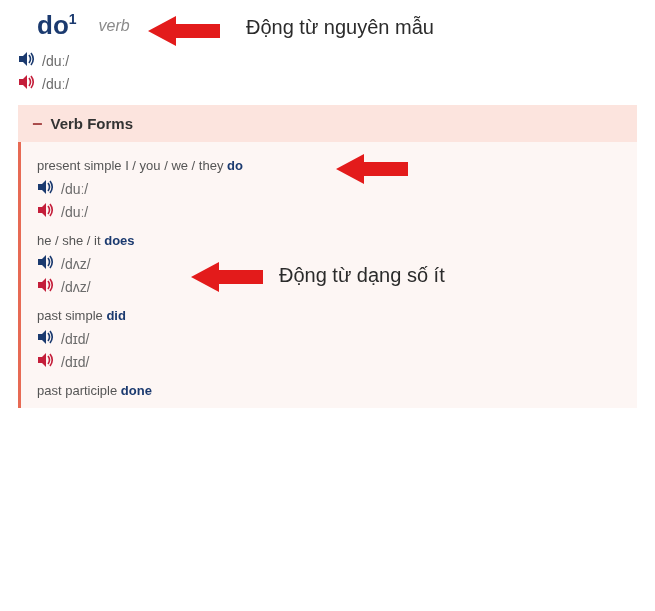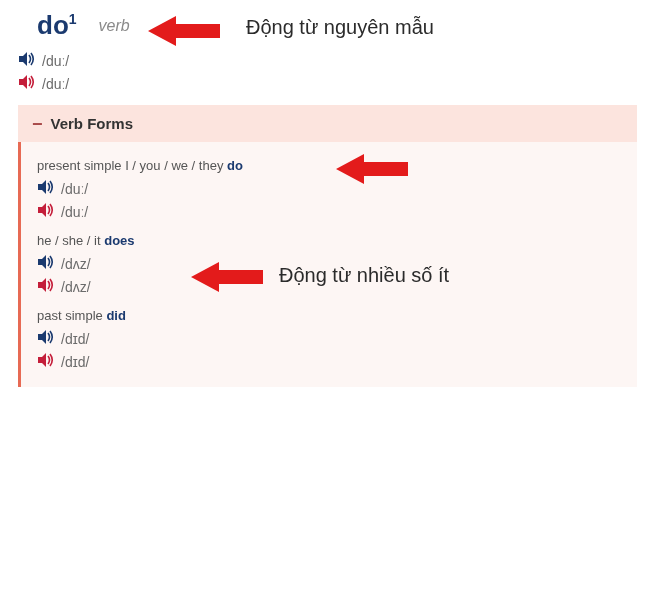--- a/index.html
+++ b/index.html
@@ -174,21 +174,21 @@
     <svg width="72" height="34" viewBox="0 0 72 34">
       <polygon points="0,17 28,2 28,10 72,10 72,24 28,24 28,32" fill="#e31b1b"></polygon>
     </svg>
   </div>
 
   <div class="arrow" style="left:170px; top:118px;">
     <svg width="72" height="34" viewBox="0 0 72 34">
       <polygon points="0,17 28,2 28,10 72,10 72,24 28,24 28,32" fill="#e31b1b"></polygon>
     </svg>
   </div>
-  <div class="caption" style="left:258px; top:122px;">Động từ nhiều số ít</div>
+  <div class="caption" style="left:258px; top:122px;">Động từ dạng số ít</div>
 
   <div class="form-group">
     <div class="form-label"><span>present simple I / you / we / they </span><span class="form-word">do</span></div>
     <div class="pron-line">
       <span><svg width="18" height="16" viewBox="0 0 18 16">
             <polygon points="1,5 5,5 9,1 9,15 5,11 1,11" fill="#1b3a6f"></polygon>
             <path d="M11 4 Q14 8 11 12" fill="none" stroke="#1b3a6f" stroke-width="1.6"></path>
             <path d="M13 2 Q17.5 8 13 14" fill="none" stroke="#1b3a6f" stroke-width="1.6"></path>
           </svg></span>
       <span class="ipa">/duː/</span>
@@ -236,14 +236,17 @@
     <div class="pron-line">
       <span><svg width="18" height="16" viewBox="0 0 18 16">
             <polygon points="1,5 5,5 9,1 9,15 5,11 1,11" fill="#c41e3a"></polygon>
             <path d="M11 4 Q14 8 11 12" fill="none" stroke="#c41e3a" stroke-width="1.6"></path>
             <path d="M13 2 Q17.5 8 13 14" fill="none" stroke="#c41e3a" stroke-width="1.6"></path>
           </svg></span>
       <span class="ipa">/dɪd/</span>
     </div>
   </div>
 
+  <div class="form-group" style="margin-bottom:0;">
+    <div class="form-label"><span>past participle </span><span class="form-word">done</span></div>
+  </div>
 
 </div>
 
 </body></html>

